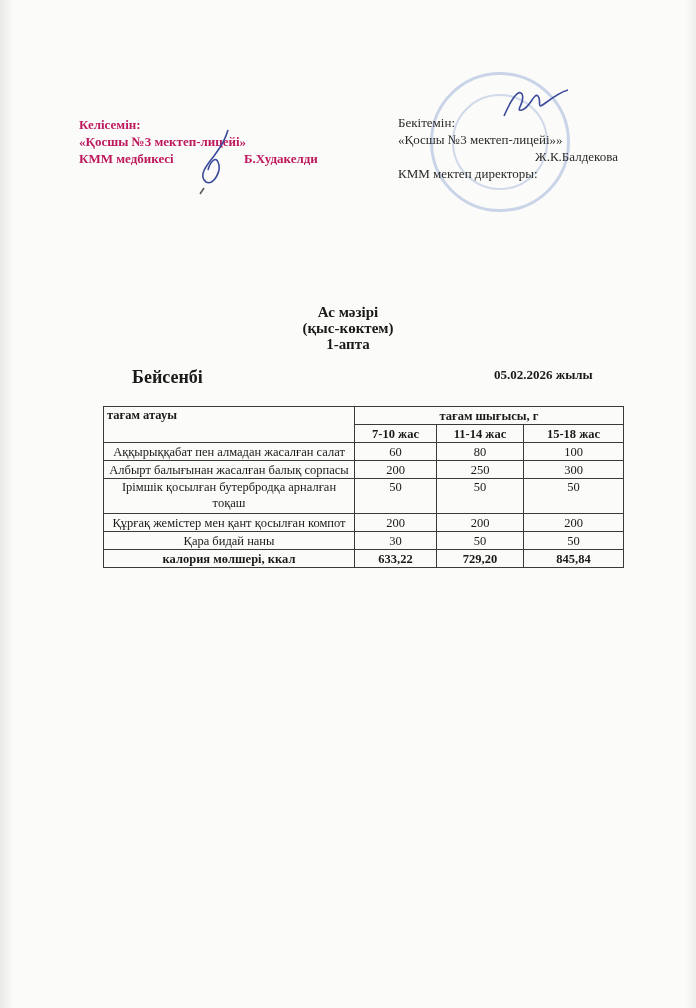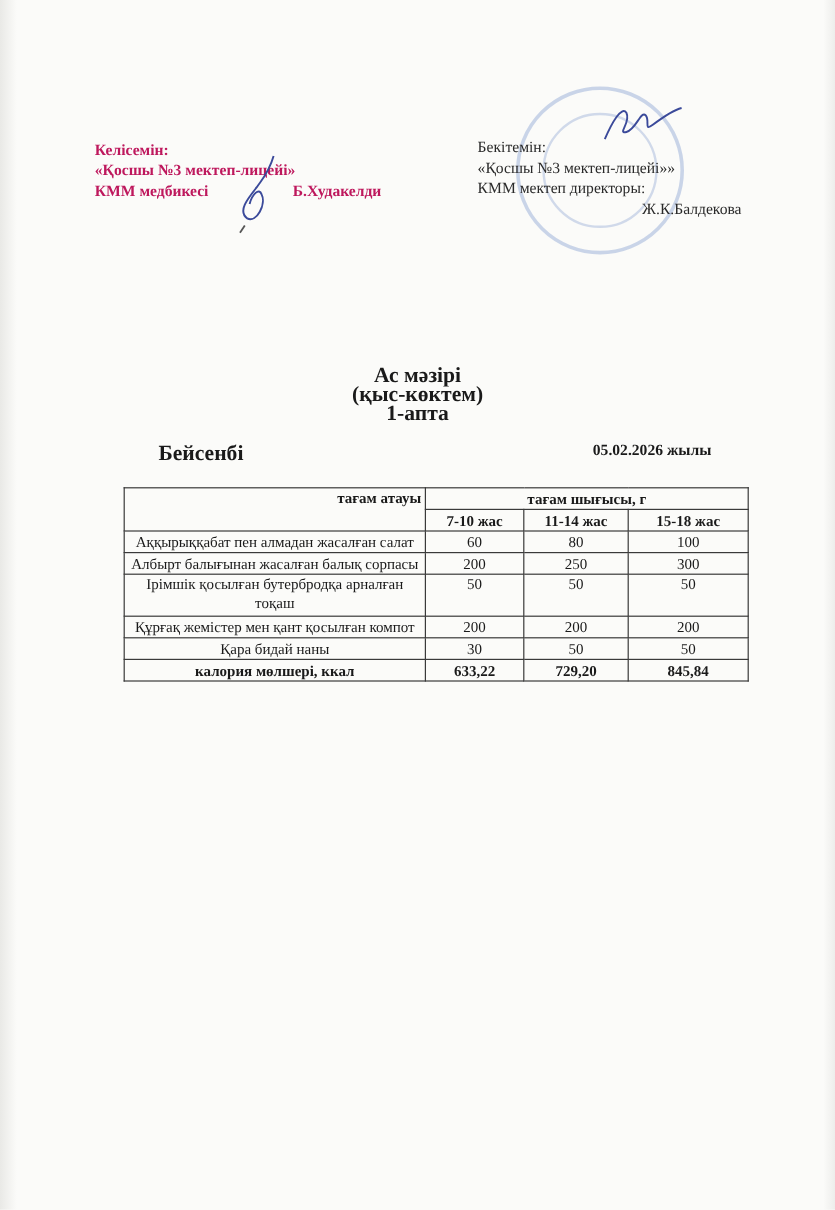--- a/index.html
+++ b/index.html
@@ -19,21 +19,21 @@
   .approve-left .line, .approve-right .line { white-space: nowrap; }
   .approve-left .nurse-name { position: absolute; left: 165px; top: 34px; white-space: nowrap; }
   .approve-right .director-name { display:block; padding-left: 137px; }
 
   .stamp { position: absolute; left: 430px; top: 72px; width: 140px; height: 140px; border-radius: 50%;
     border: 3px solid rgba(110,140,200,0.35); box-sizing: border-box; }
   .stamp-inner { position: absolute; left: 452px; top: 94px; width: 96px; height: 96px; border-radius: 50%;
     border: 2px solid rgba(110,140,200,0.3); box-sizing: border-box; }
   .sig { position: absolute; }
 
-  .title-block { position: absolute; left: 0; width: 696px; top: 304px; text-align: center; font-weight: bold; font-size: 18px; line-height: 16px; }
+  .title-block { position: absolute; left: 0; width: 696px; top: 304px; text-align: center; font-weight: bold; font-size: 15px; line-height: 16px; }
   .day-label { position: absolute; left: 132px; top: 367px; font-weight: bold; font-size: 18px; }
   .date-label { position: absolute; left: 494px; top: 367px; font-weight: bold; font-size: 13px; }
 
   table.menu { position: absolute; left: 103px; top: 406px; border-collapse: collapse; font-size: 12.5px; }
   table.menu td, table.menu th { border: 1px solid #3a3a3a; padding: 0 3px; height: 17px; line-height: 16px; }
   table.menu th { font-weight: bold; }
   .c-name { width: 244px; text-align: center; }
   .c-num { width: 75px; text-align: center; }
   .c-num.w2 { width: 80px; margin-left: 17px; }
   .c-num.w3 { width: 93px; }
@@ -58,41 +58,41 @@
 </div>
 
 <svg class="sig" style="left:188px;top:126px" width="60" height="70">
   <path d="M40 4 C36 18, 30 24, 26 30 C18 40, 10 50, 18 56 C26 60, 34 44, 30 36 C28 30, 22 36, 20 44" fill="none" stroke="#3b4a9a" stroke-width="1.6"></path>
   <path d="M16 62 L12 68" stroke="#555" stroke-width="1.5"></path>
 </svg>
 
 <div class="approve-right">
   <div class="line">Бекітемін:</div>
   <div class="line">«Қосшы №3 мектеп-лицейі»»</div>
+  <div class="line director-name">Ж.К.Балдекова</div>
   <div class="line">КММ мектеп директоры:</div>
-  <div class="line director-name">Ж.К.Балдекова</div>
 </div>
 
 <svg class="sig" style="left:500px;top:82px" width="70" height="40">
   <path d="M4 34 C10 20, 18 6, 22 12 C26 20, 14 30, 22 28 C30 26, 34 10, 38 14 C42 18, 36 28, 44 22 C52 16, 60 10, 68 8" fill="none" stroke="#3b4a9a" stroke-width="1.6"></path>
 </svg>
 
 <div class="title-block">
   <div>Ас мәзірі</div>
   <div>(қыс-көктем)</div>
   <div>1-апта</div>
 </div>
 
 <div class="day-label">Бейсенбі</div>
 <div class="date-label">05.02.2026 жылы</div>
 
 <table class="menu">
   <tbody>
       <tr>
-    <th class="c-name head-name" rowspan="2" style="text-align:right">тағам атауы</th>
+    <th class="c-name head-name" rowspan="2" style="text-align:left">тағам атауы</th>
     <th colspan="3">тағам шығысы, г</th>
   </tr>
   <tr>
     <th class="c-num">7-10 жас</th>
     <th class="c-num w2">11-14 жас</th>
     <th class="c-num w3">15-18 жас</th>
   </tr>
   <tr>
     <td class="c-name">Аққырыққабат пен  алмадан жасалған салат</td>
     <td class="c-num">60</td>

